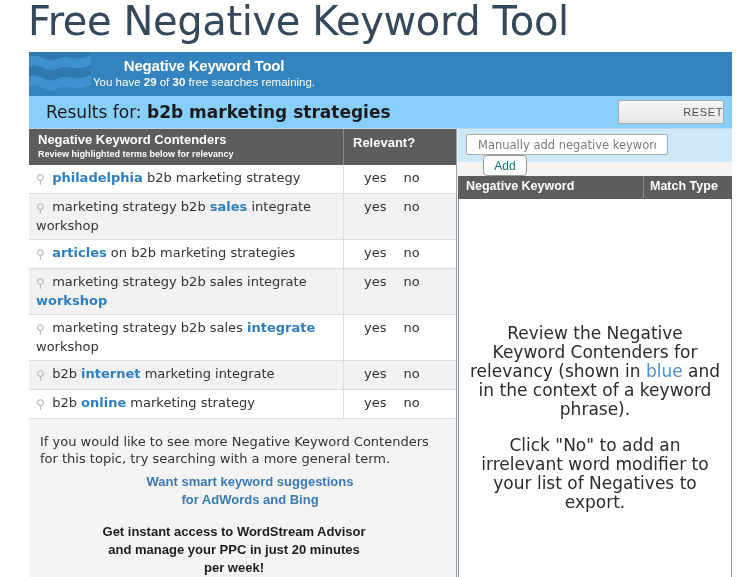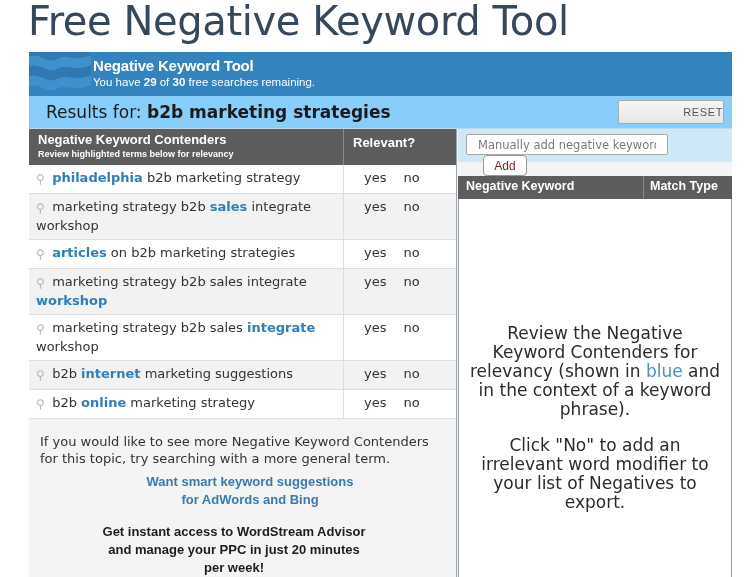--- a/index.html
+++ b/index.html
@@ -62,20 +62,21 @@
     position: absolute;
     left: 64px;
     top: 4px;
   }
   .brand-title {
     font-size: 15px;
     font-weight: bold;
     color: #ffffff;
     letter-spacing: -0.2px;
     line-height: 19px;
+    text-align: center;
   }
   .brand-sub {
     font-size: 11.5px;
     color: #ffffff;
     line-height: 15px;
   }
   .brand-sub b { font-weight: bold; }
 
   
   .results-bar {
@@ -264,21 +265,21 @@
     vertical-align: top;
   }
   .add-input::placeholder { color: #7a7a7a; }
   .add-button {
     display: inline-block;
     width: 44px;
     height: 21px;
     line-height: 21px;
     text-align: center;
     font-size: 12px;
-    color: #7f1d1d;
+    color: #0f766e;
     background: #ffffff;
     border: 1px solid #999;
     border-radius: 4px;
     margin-left: 17px;
     cursor: pointer;
     vertical-align: top;
     box-sizing: border-box;
   }
   .neg-head {
     display: flex;
@@ -383,21 +384,21 @@
               </tr>
               <tr class="kw-row even">
                 <td class="kw-phrase-cell"><span class="mag-icon">⚲</span> <span>marketing strategy b2b sales integrate </span><span class="hl">workshop</span></td>
                 <td class="kw-rel-cell"><span class="yes-link">yes</span><span class="no-link">no</span></td>
               </tr>
               <tr class="kw-row odd">
                 <td class="kw-phrase-cell"><span class="mag-icon">⚲</span> <span>marketing strategy b2b sales </span><span class="hl">integrate</span><span> workshop</span></td>
                 <td class="kw-rel-cell"><span class="yes-link">yes</span><span class="no-link">no</span></td>
               </tr>
               <tr class="kw-row even">
-                <td class="kw-phrase-cell"><span class="mag-icon">⚲</span> <span>b2b </span><span class="hl">internet</span><span> marketing suggestions</span></td>
+                <td class="kw-phrase-cell"><span class="mag-icon">⚲</span> <span>b2b </span><span class="hl">internet</span><span> marketing integrate</span></td>
                 <td class="kw-rel-cell"><span class="yes-link">yes</span><span class="no-link">no</span></td>
               </tr>
               <tr class="kw-row odd">
                 <td class="kw-phrase-cell"><span class="mag-icon">⚲</span> <span>b2b </span><span class="hl">online</span><span> marketing strategy</span></td>
                 <td class="kw-rel-cell"><span class="yes-link">yes</span><span class="no-link">no</span></td>
               </tr>
             </tbody>
         </table>
 
         <div class="promo">

